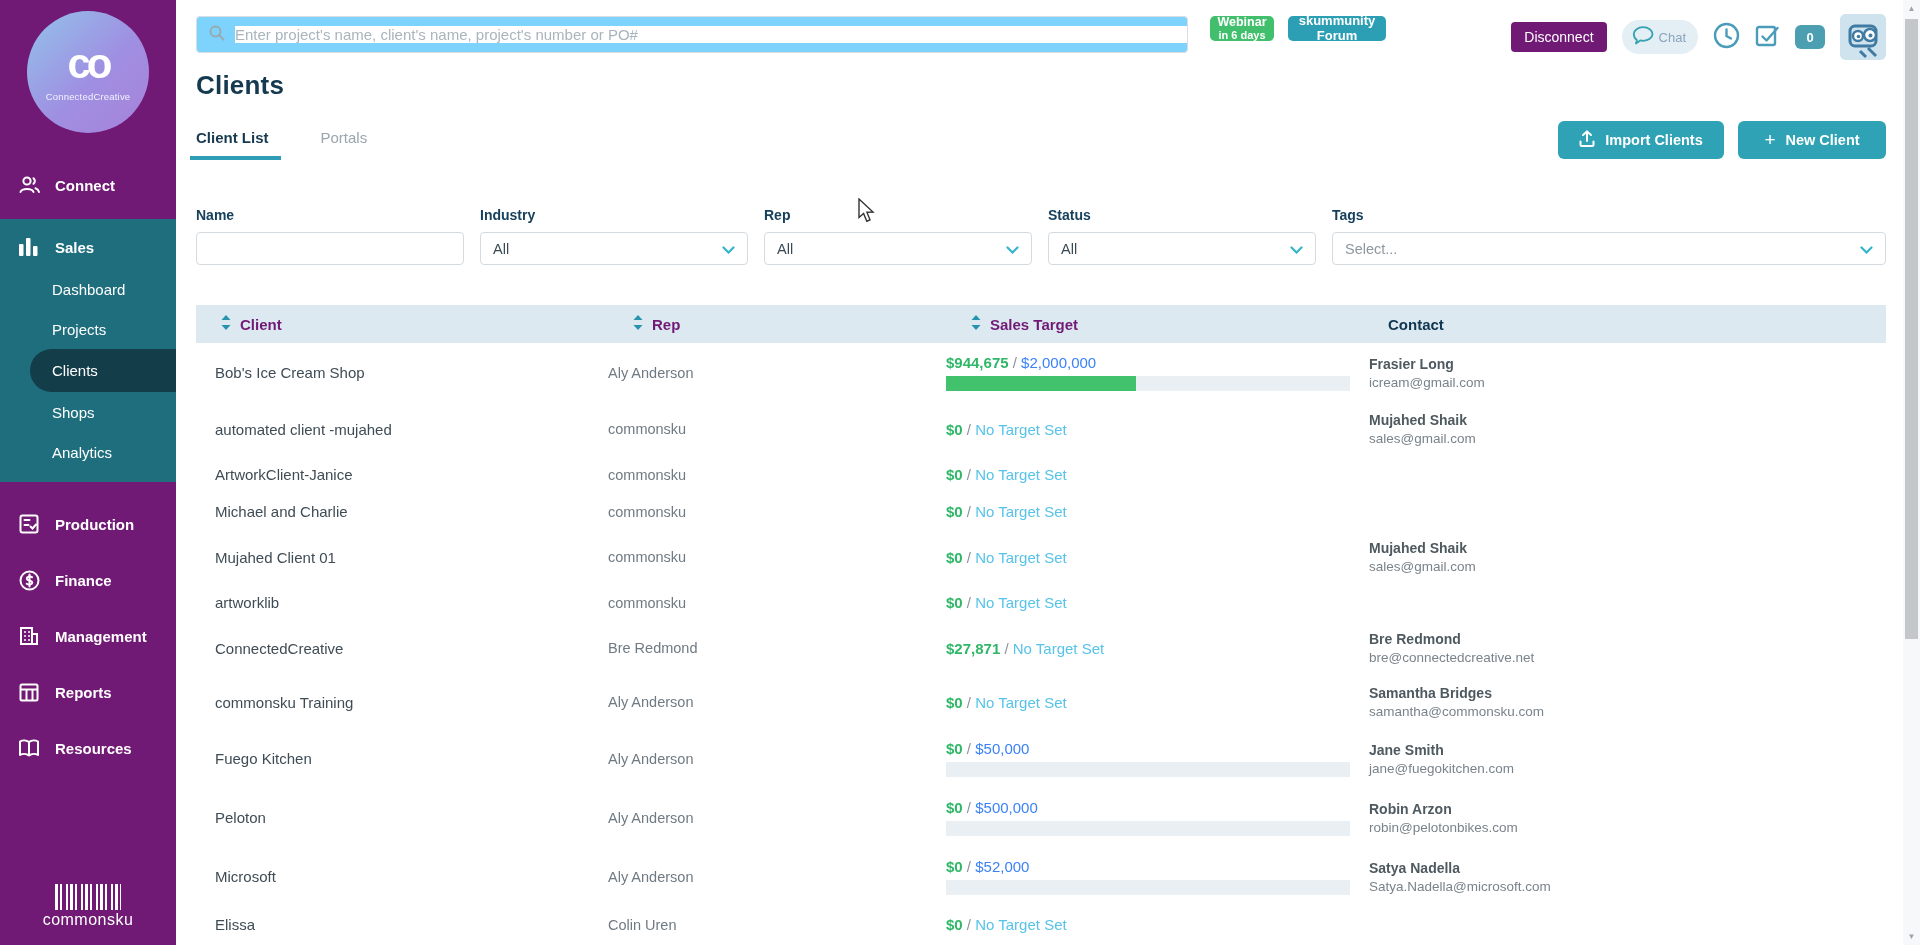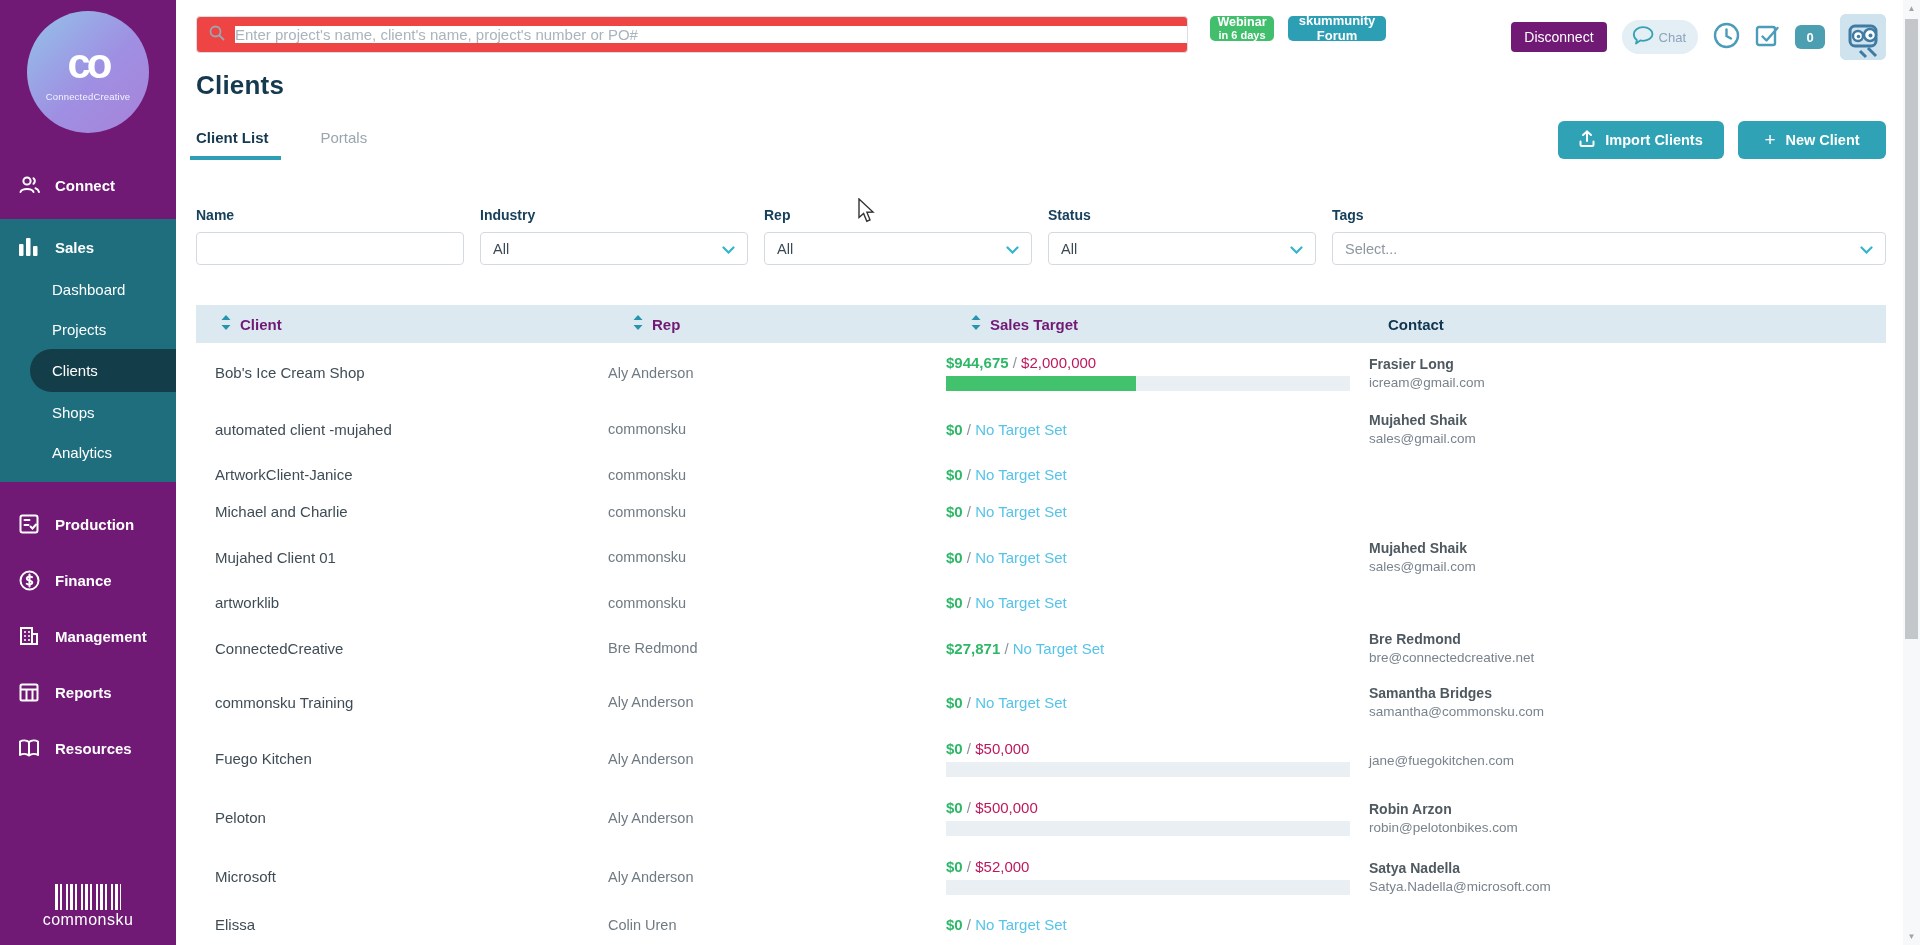--- a/index.html
+++ b/index.html
@@ -27,21 +27,21 @@
   .main-group .nav-item { height:56px; }
   .sidebar-footer { position:absolute; bottom:16px; left:0; width:176px; text-align:center; }
   .barcode { width:66px; height:26px; margin:0 auto;
     background:repeating-linear-gradient(90deg,#fff 0 3px,transparent 3px 5px,#fff 5px 7px,transparent 7px 11px,#fff 11px 13px,transparent 13px 15px); }
   .brand-name { font-size:16px; color:#fff; margin-top:1px; letter-spacing:.5px; }
 
   
   .main { flex:1; padding:0 34px 0 20px; position:relative; }
   .topbar { display:flex; align-items:flex-start; padding-top:16px; }
   .search-box { width:992px; height:37px; border:1px solid #d8dee3; border-radius:4px;
-    display:flex; align-items:center; padding-left:12px; gap:10px; background:#ef4444; }
+    display:flex; align-items:center; padding-left:12px; gap:10px; background:#7dd3fc; }
   .search-box input { border:none; outline:none; flex:1; font-size:15px; color:#444;
     font-family:"Liberation Sans", sans-serif; }
   .search-box input::placeholder { color:#a9b4bc; }
   .pill2 { border-radius:5px; color:#fff; font-weight:bold; text-align:center; cursor:pointer;
     display:flex; flex-direction:column; justify-content:center; height:25px; line-height:1.15; }
   .webinar { background:#41bf6c; width:64px; margin-left:22px; font-size:12.5px; }
   .webinar .sub { font-size:11px; font-weight:bold; }
   .forum { background:#2d9fb5; width:98px; margin-left:14px; font-size:13px; }
   .top-right { margin-left:auto; display:flex; align-items:center; gap:15px; height:42px; }
   .disconnect { background:#701a75; color:#fff; font-size:14px; border:none; border-radius:4px;
@@ -86,21 +86,21 @@
   .t-head .hcell { display:flex; align-items:center; gap:9px; padding-left:25px;
     font-size:15px; font-weight:bold; color:#701a75; cursor:pointer; }
   .t-head .hcell.contact { color:#10354f; padding-left:19px; cursor:default; }
   .t-row { display:grid; grid-template-columns:412px 338px 423px 1fr; align-items:center; }
   .t-row.h-sm { min-height:37px; } .t-row.h-md { min-height:54px; } .t-row.h-lg { min-height:59px; }
   .c-client { padding-left:19px; font-size:15px; color:#3f4c55; }
   .c-rep { font-size:14.5px; color:#6f7a83; }
   .c-sales { padding-right:18px; font-size:15px; }
   .amount { color:#2fb768; font-weight:bold; }
   .sep { color:#8a949c; }
-  .target { color:#be185d; }
+  .target { color:#3b82f6; }
   .target.link { color:#56c3e8; cursor:pointer; }
   .bar { margin-top:5px; width:404px; height:15px; background:#e9eff2; }
   .bar-fill { height:15px; background:#42c26c; }
   .c-contact { font-size:14px; }
   .contact-name { font-weight:bold; color:#4e5960; }
   .contact-email { color:#79838c; margin-top:3px; font-size:13.5px; }
 
   
   .scrollbar { position:absolute; right:0; top:0; width:17px; height:945px; background:#f6f8f9; }
   .sb-arrow { position:absolute; left:0; width:17px; height:17px; display:flex; align-items:center;
@@ -524,20 +524,21 @@
       <div>
         <span class="amount">$0</span>
         <span class="sep"> / </span>
         <span class="target">$50,000</span>
       </div>
       <div class="bar">
         <div class="bar-fill" style="width: 0%;"></div>
       </div>
     </div>
     <div class="c-contact">
+      <div class="contact-name">Jane Smith</div>
       <div class="contact-email">jane@fuegokitchen.com</div>
     </div>
   </div>
 
   <div class="t-row h-lg">
     <div class="c-client">Peloton</div>
     <div class="c-rep">Aly Anderson</div>
     <div class="c-sales">
       <div>
         <span class="amount">$0</span>

